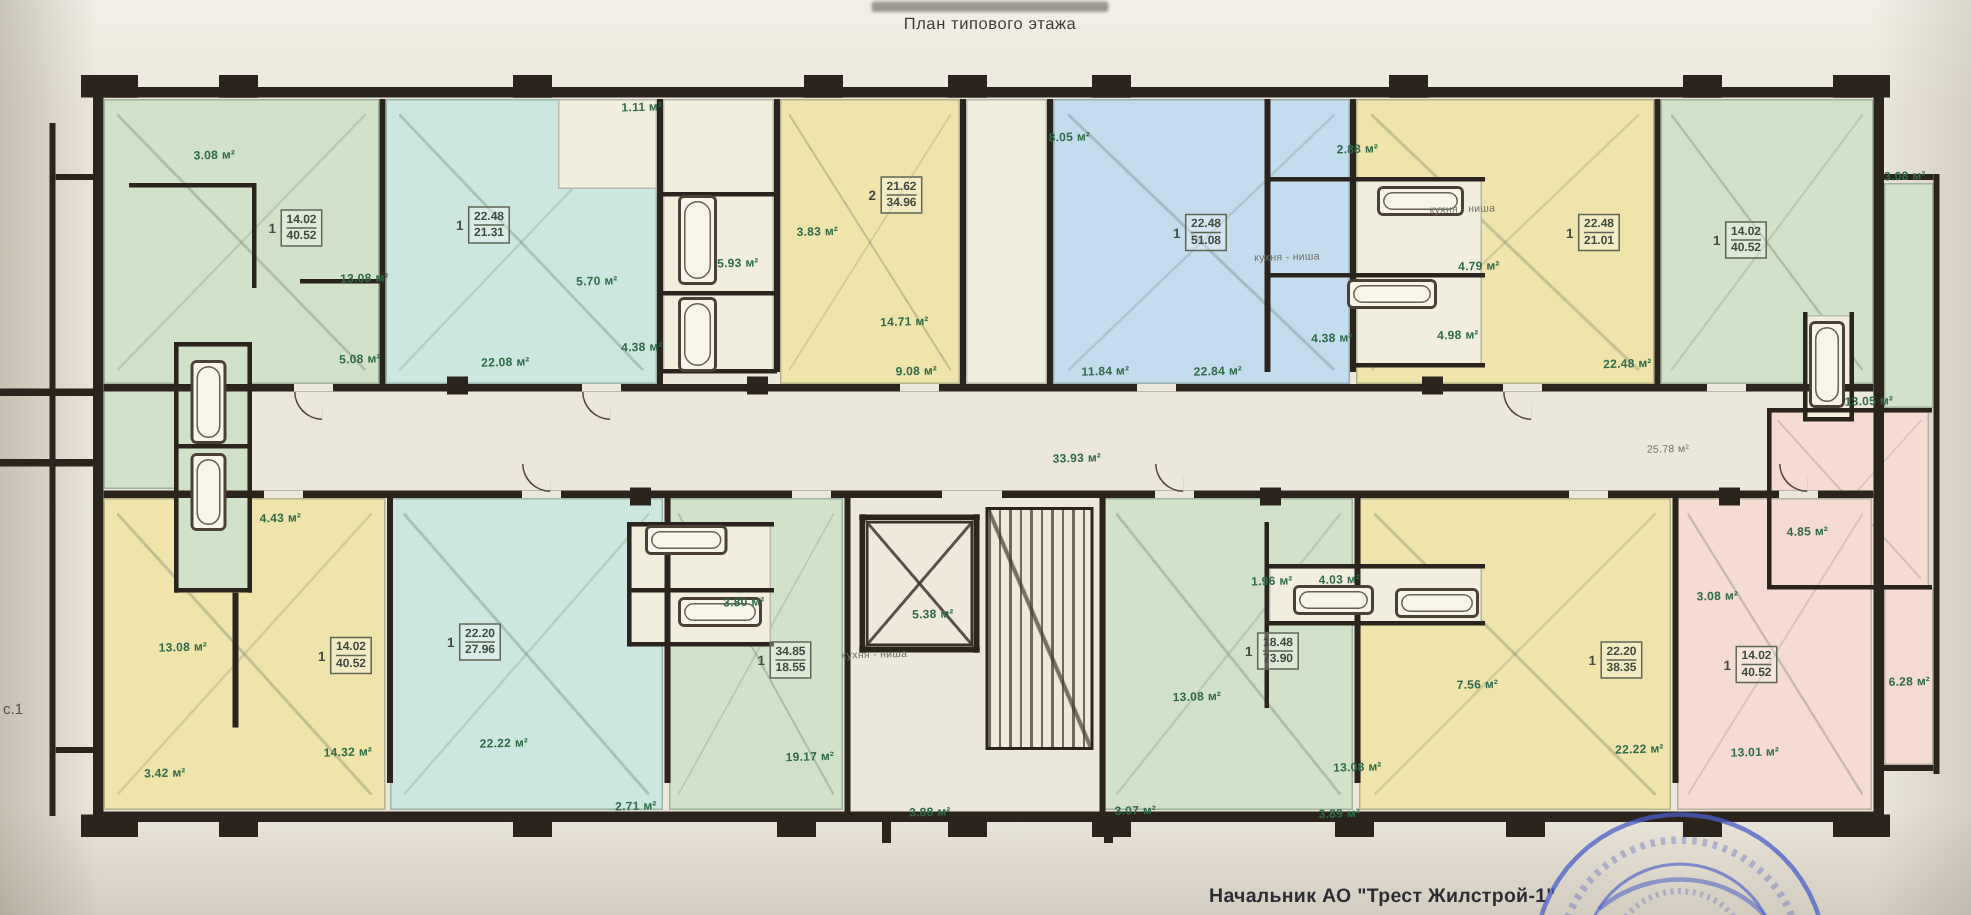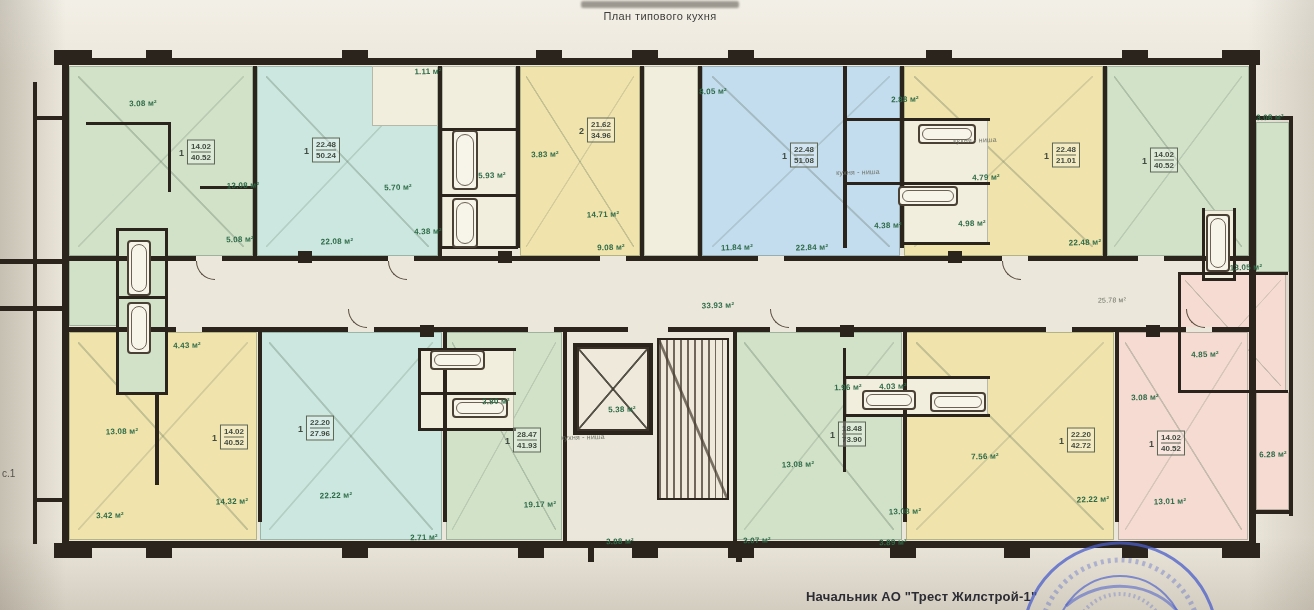--- a/index.html
+++ b/index.html
@@ -54,21 +54,21 @@
   #heading{font-size:11px;color:#3c3c3a;letter-spacing:.4px;}
   #sig{position:absolute;left:806px;top:589px;z-index:7;font-size:13px;font-weight:bold;color:#2c2c34;letter-spacing:.2px;}
   #sec{position:absolute;left:2px;top:468px;z-index:6;font-size:10px;color:#55514a;}
   #stamp{position:absolute;left:1006px;top:536px;z-index:8;}
 </style>
 </head>
 <body>
 
 <div id="titleblock">
   <div id="struck"></div>
-  <div id="heading">План типового кухня</div>
+  <div id="heading">План типового этажа</div>
 </div>
 
 <div id="plan">
   <i class="elev" style="left:577px;top:347px;width:72px;height:84px"></i>
   <i class="stairs" style="left:657px;top:338px;width:72px;height:162px"></i>
   <div id="labels">
       <span class="al" style="left: 143px; top: 104px;">3.08 м²</span>
       <span class="al" style="left: 243px; top: 186px;">13.08 м²</span>
       <span class="al" style="left: 240px; top: 240px;">5.08 м²</span>
       <span class="al" style="left: 337px; top: 242px;">22.08 м²</span>
@@ -120,21 +120,21 @@
         <span class="n">1</span>
         <div class="box">
           <div>14.02</div>
           <div>40.52</div>
         </div>
       </div>
       <div class="apt" style="left: 322px; top: 150px;">
         <span class="n">1</span>
         <div class="box">
           <div>22.48</div>
-          <div>50.24</div>
+          <div>21.31</div>
         </div>
       </div>
       <div class="apt" style="left: 597px; top: 130px;">
         <span class="n">2</span>
         <div class="box">
           <div>21.62</div>
           <div>34.96</div>
         </div>
       </div>
       <div class="apt" style="left: 800px; top: 155px;">
@@ -168,36 +168,36 @@
       <div class="apt" style="left: 316px; top: 428px;">
         <span class="n">1</span>
         <div class="box">
           <div>22.20</div>
           <div>27.96</div>
         </div>
       </div>
       <div class="apt" style="left: 523px; top: 440px;">
         <span class="n">1</span>
         <div class="box">
-          <div>28.47</div>
-          <div>41.93</div>
+          <div>34.85</div>
+          <div>18.55</div>
         </div>
       </div>
       <div class="apt" style="left: 848px; top: 434px;">
         <span class="n">1</span>
         <div class="box">
           <div>18.48</div>
           <div>73.90</div>
         </div>
       </div>
       <div class="apt" style="left: 1077px; top: 440px;">
         <span class="n">1</span>
         <div class="box">
           <div>22.20</div>
-          <div>42.72</div>
+          <div>38.35</div>
         </div>
       </div>
       <div class="apt" style="left: 1167px; top: 443px;">
         <span class="n">1</span>
         <div class="box">
           <div>14.02</div>
           <div>40.52</div>
         </div>
       </div>
     </div>

